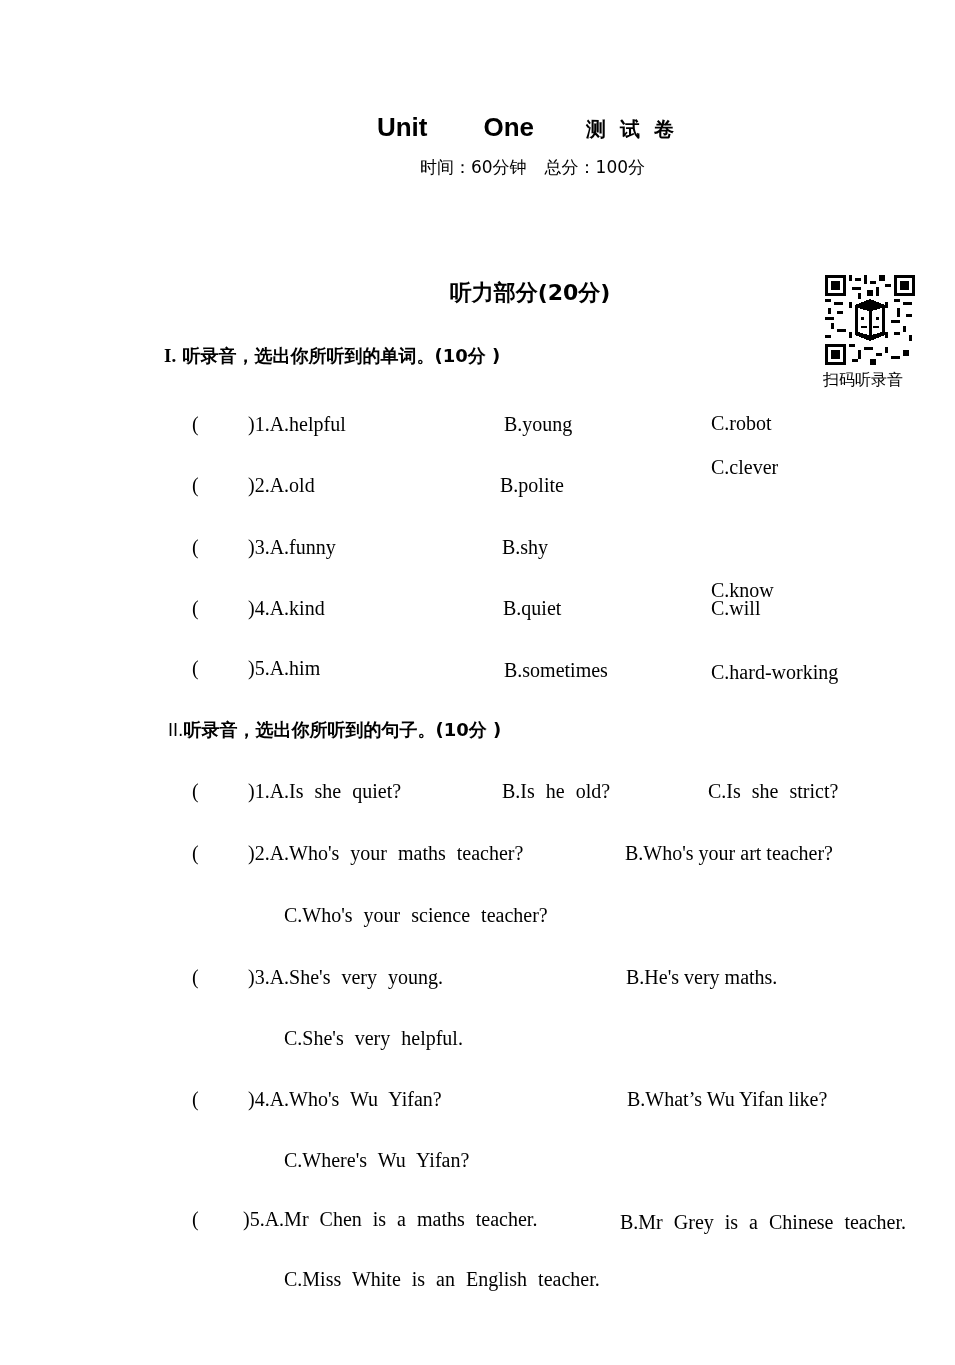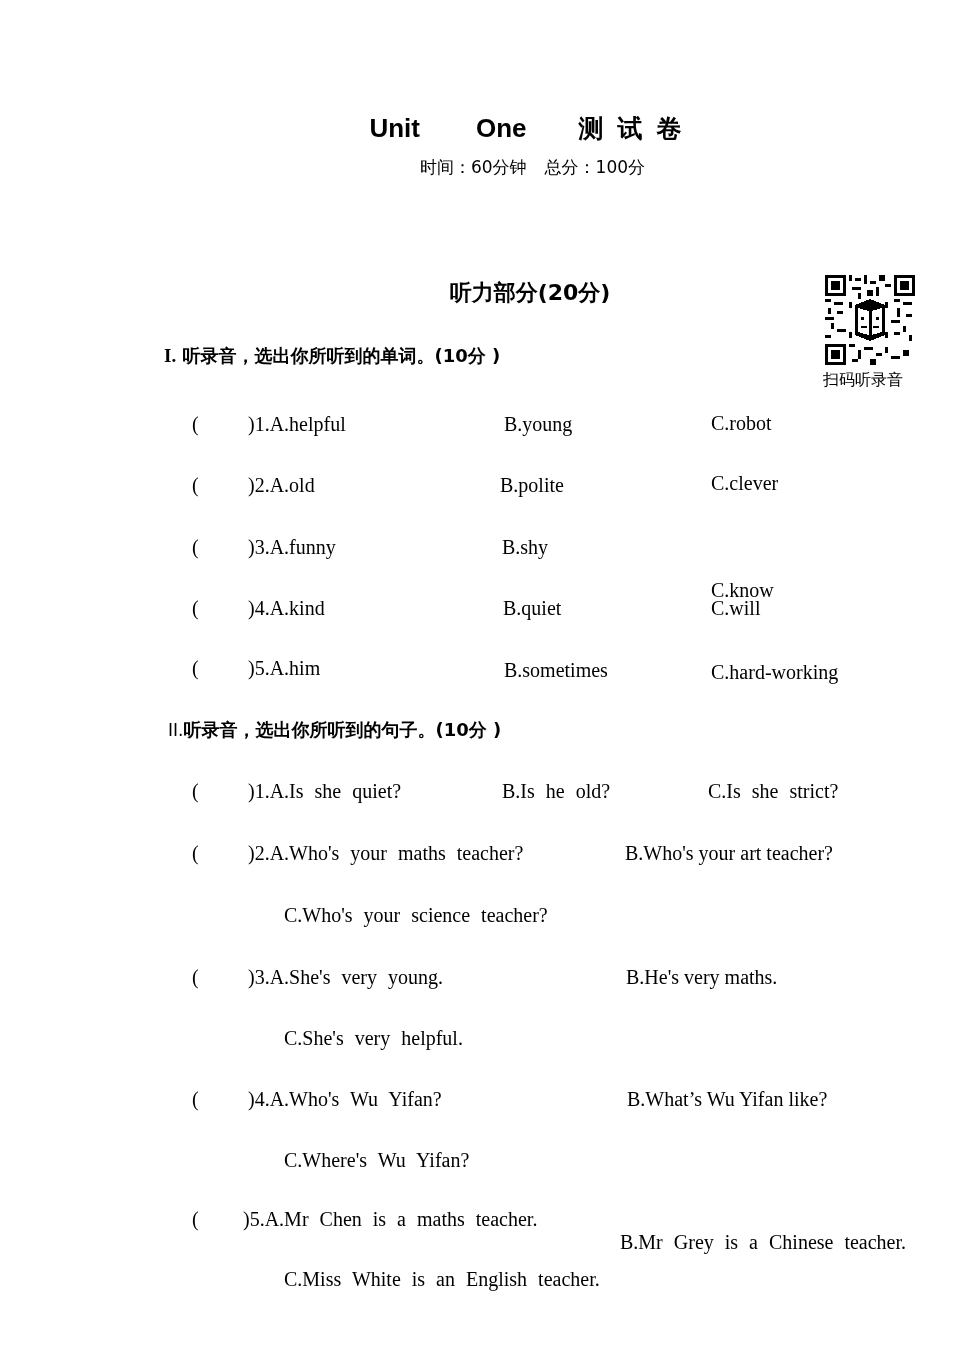--- a/index.html
+++ b/index.html
@@ -1,20 +1,20 @@
 <!DOCTYPE html>
 <html><head>
 <meta charset="utf-8">
 <style>
   html, body { margin: 0; padding: 0; background: #ffffff; }
   body { width: 955px; height: 1365px; position: relative; overflow: hidden; color: #000; }
   .abs { position: absolute; white-space: nowrap; }
   .title { top: 112px; left: 0; width: 1065px; text-align: center; }
   .title-en { font-family: "Liberation Sans", sans-serif; font-weight: bold; font-size: 26px; }
-  .title-zh { font-family: "DejaVu Serif", serif; font-weight: bold; font-size: 25px; letter-spacing: 14px; margin-left: 52px; }
+  .title-zh { font-family: "DejaVu Serif", serif; font-weight: bold; font-size: 20px; letter-spacing: 14px; margin-left: 52px; }
   .t-gap { display: inline-block; width: 56px; }
   .subtitle { top: 156px; left: 0; width: 1065px; text-align: center; font-family: "DejaVu Sans", sans-serif; font-size: 17px; }
   .subtitle .gap { display: inline-block; width: 18px; }
 
   table.score { position: absolute; top: 188px; left: 155px; width: 758px; border-collapse: collapse; table-layout: fixed; }
   table.score td { border: 1.5px solid #000; height: 36px; text-align: center; font-family: "DejaVu Serif", serif; font-size: 18px; color: #333; padding: 0; }
   table.score td.lbl { font-family: "DejaVu Sans", sans-serif; font-size: 19px; color: #222; }
   table.score td.roman { font-family: "Liberation Mono", monospace; font-size: 17px; }
 
   .section-head { top: 278px; left: 0; width: 1060px; text-align: center; font-family: "DejaVu Sans", sans-serif; font-weight: bold; font-size: 22px; }
@@ -131,21 +131,21 @@
 <div>
 
   <span class="abs paren" style="top:413px; left:192px;">(</span>
   <span class="abs q" style="top:413px; left:248px;">)1.A.helpful</span>
   <span class="abs q" style="top:413px; left:504px;">B.young</span>
   <span class="abs q" style="top:412px; left:711px;">C.robot</span>
 
   <span class="abs paren" style="top:474px; left:192px;">(</span>
   <span class="abs q" style="top:474px; left:248px;">)2.A.old</span>
   <span class="abs q" style="top:474px; left:500px;">B.polite</span>
-  <span class="abs q" style="top:472px; left:711px;font-family:Liberation Serif, serif;">C.clever</span>
+  <span class="abs q" style="top:456px; left:711px;font-family:Liberation Serif, serif;">C.clever</span>
 
   <span class="abs paren" style="top:536px; left:192px;">(</span>
   <span class="abs q" style="top:536px; left:248px;">)3.A.funny</span>
   <span class="abs q" style="top:536px; left:502px;">B.shy</span>
   <span class="abs q" style="top:536px; left:711px;margin-top:43px;">C.know</span>
 
   <span class="abs paren" style="top:597px; left:192px;">(</span>
   <span class="abs q" style="top:597px; left:248px;">)4.A.kind</span>
   <span class="abs q" style="top:597px; left:503px;">B.quiet</span>
   <span class="abs q" style="top:597px; left:711px;">C.will</span>
@@ -177,15 +177,15 @@
   <span class="abs q" style="top:966px; left:626px;">B.He's very maths.</span>
   <span class="abs q ws" style="top:1027px; left:284px;">C.She's very helpful.</span>
 
   <span class="abs paren" style="top:1088px; left:192px;">(</span>
   <span class="abs q ws" style="top:1088px; left:248px;">)4.A.Who's  Wu  Yifan?</span>
   <span class="abs q" style="top:1088px; left:627px;">B.What’s Wu Yifan like?</span>
   <span class="abs q ws" style="top:1149px; left:284px;">C.Where's Wu Yifan?</span>
 
   <span class="abs paren" style="top:1208px; left:192px;">(</span>
   <span class="abs q ws" style="top:1208px; left:243px;">)5.A.Mr Chen is a maths teacher.</span>
-  <span class="abs q ws" style="top:1211px; left:620px;margin-top:20px;">B.Mr Grey is a Chinese teacher.</span>
+  <span class="abs q ws" style="top:1211px; left:620px;">B.Mr Grey is a Chinese teacher.</span>
   <span class="abs q ws" style="top:1268px; left:284px;">C.Miss White is an English teacher.</span>
 </div>
 
 </body></html>

